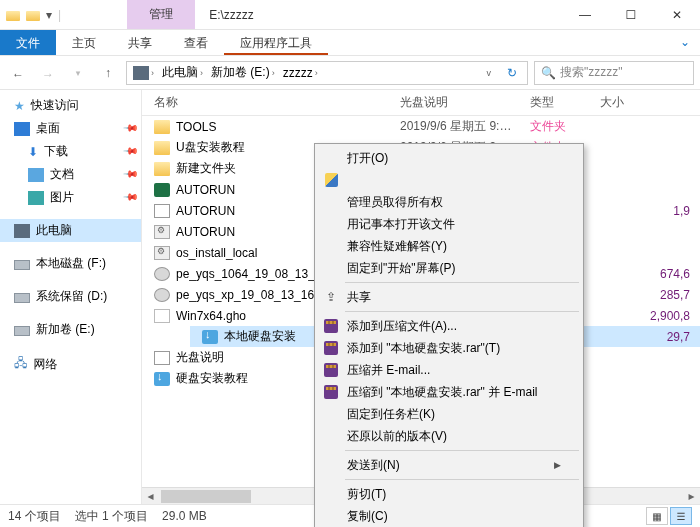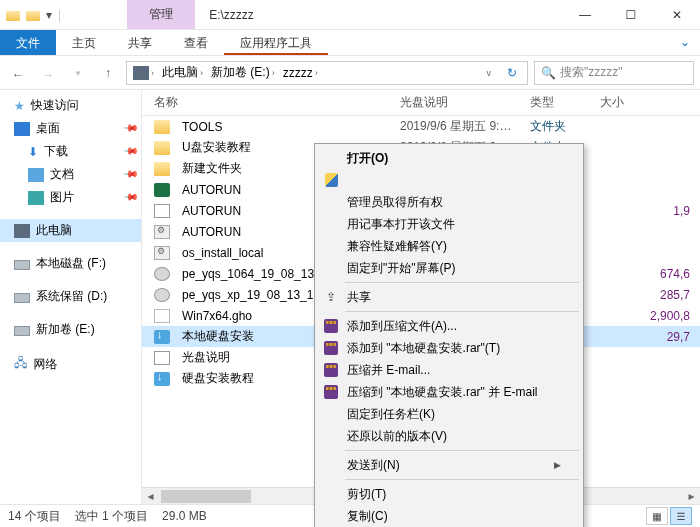--- a/index.html
+++ b/index.html
@@ -41,45 +41,45 @@
 .ic-drive { background: #b8c0c8; border: 1px solid #8a949e; height: 10px; margin-top: 2px; }
 .ic-net { color: #3a7bb8; }
 .content { flex: 1; display: flex; flex-direction: column; }
 .headers { display: flex; border-bottom: 1px solid #e8e8e8; color: #555; height: 26px; align-items: center; }
 .col-name { width: 258px; padding-left: 12px; }
 .col-date { width: 130px; }
 .col-type { width: 70px; }
 .col-size { flex: 1; text-align: left; }
 .filelist { flex: 1; overflow: hidden; position: relative; }
 .row { display: flex; align-items: center; height: 21px; padding-left: 12px; }
-.row.sel { background: #cde8ff; }
-.row .nm { width: 246px; display: flex; align-items: center; gap: 12px; overflow: hidden; white-space: nowrap; }
+.row.sel { background: #cde8ff; margin-left: 48px; }
+.row .nm { width: 246px; display: flex; align-items: center; gap: 6px; overflow: hidden; white-space: nowrap; }
 .row .dt { width: 130px; color: #555; white-space: nowrap; overflow: hidden; }
-.row .tp { width: 70px; color: #0c4a6e; }
+.row .tp { width: 70px; color: #ec4899; }
 .row .sz { flex: 1; text-align: right; padding-right: 10px; color: #701a75; }
 .ficon { width: 16px; height: 14px; display: inline-block; flex-shrink: 0; }
 .fic-folder { background: linear-gradient(#ffe9a6,#f5c451); border-radius: 1px; }
 .fic-excel { background: #1e7145; border-radius: 2px; }
 .fic-txt { background: #fff; border: 1px solid #999; }
 .fic-cfg { background: #eee; border: 1px solid #aaa; position: relative; }
 .fic-cfg::after { content: "⚙"; position: absolute; font-size: 9px; left: 2px; top: -1px; color: #666; }
 .fic-iso { background: #d8d8d8; border-radius: 50%; border: 1px solid #999; }
 .fic-gho { background: #fff; border: 1px solid #bbb; }
 .fic-exe { background: #4da6e0; border-radius: 2px; position: relative; }
 .fic-exe::after { content: "↓"; color: #fff; position: absolute; left: 3px; top: -2px; font-size: 11px; font-weight: bold; }
 .hscroll { height: 17px; background: #f0f0f0; border-top: 1px solid #ddd; display: flex; align-items: center; }
 .hscroll .thumb { width: 90px; height: 13px; background: #cdcdcd; margin-left: 2px; }
 .hscroll .arr { width: 17px; text-align: center; color: #666; }
 .statusbar { height: 23px; border-top: 1px solid #e5e5e5; display: flex; align-items: center; padding: 0 8px; gap: 14px; color: #444; }
 .status-views { margin-left: auto; display: flex; gap: 2px; }
 .view-btn { width: 22px; height: 18px; border: 1px solid #ccc; display: flex; align-items: center; justify-content: center; font-size: 10px; }
 .view-btn.active { background: #cde8ff; border-color: #7ab8e8; }
 .ctxmenu { position: absolute; left: 314px; top: 143px; width: 270px; background: #f2f2f2; border: 1px solid #a0a0a0; box-shadow: 3px 3px 6px rgba(0,0,0,0.25); padding: 3px 2px; z-index: 50; }
 .cm-item { display: flex; align-items: center; height: 22px; padding: 0 20px 0 30px; position: relative; }
-.cm-item.bold { font-weight: bold; }
+.cm-item.bold { font-weight: normal; }
 .cm-sep { height: 1px; background: #d0d0d0; margin: 3px 2px 3px 28px; }
 .cm-icon { position: absolute; left: 6px; width: 16px; height: 16px; display: flex; align-items: center; justify-content: center; font-size: 12px; }
 .cm-sub { margin-left: auto; font-size: 9px; color: #555; }
 .shield { background: linear-gradient(135deg,#f7d154 50%,#3b78c4 50%); border-radius: 2px; width: 13px; height: 14px; }
 .share-ic { color: #444; }
 .rar-ic { background: #6b3a8a; width: 14px; height: 14px; border-radius: 2px; position: relative; }
 .rar-ic::after { content: ""; position: absolute; top: 2px; left: 2px; width: 10px; height: 3px; background: repeating-linear-gradient(90deg,#d49b3a,#d49b3a 2px,#a8742a 2px,#a8742a 4px); }
 </style>
 </head>
 <body>

